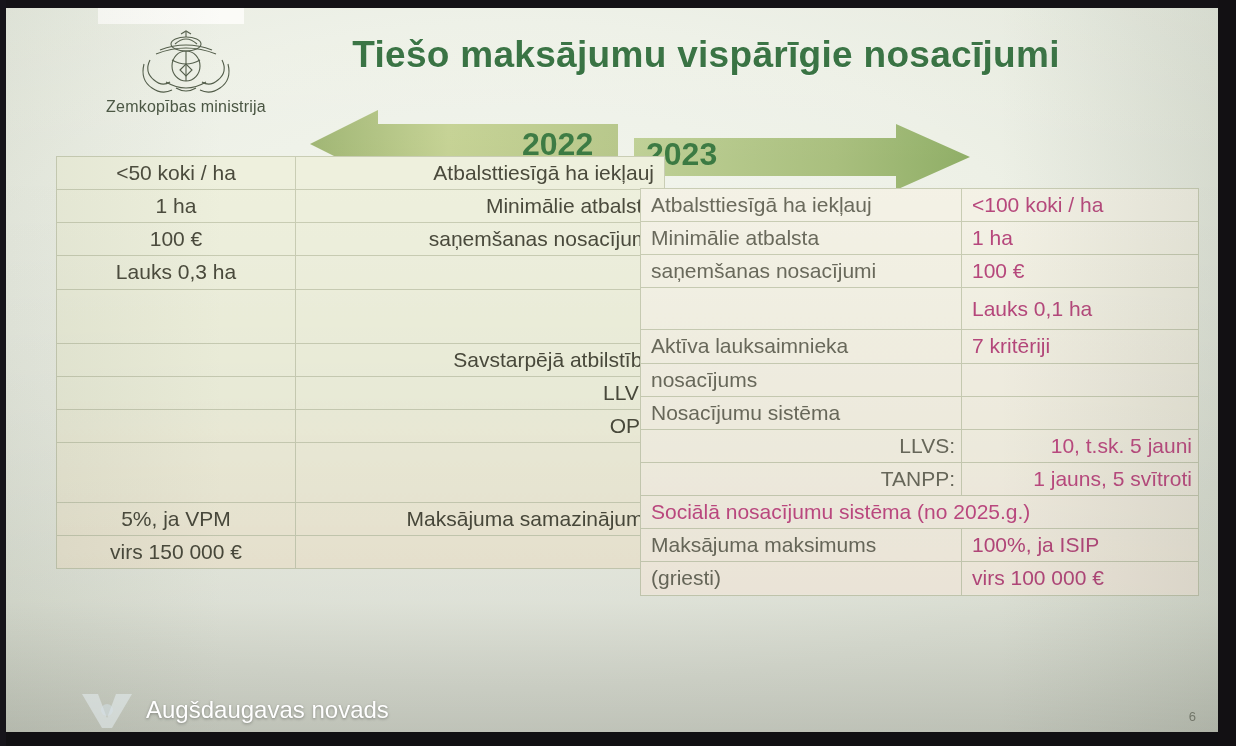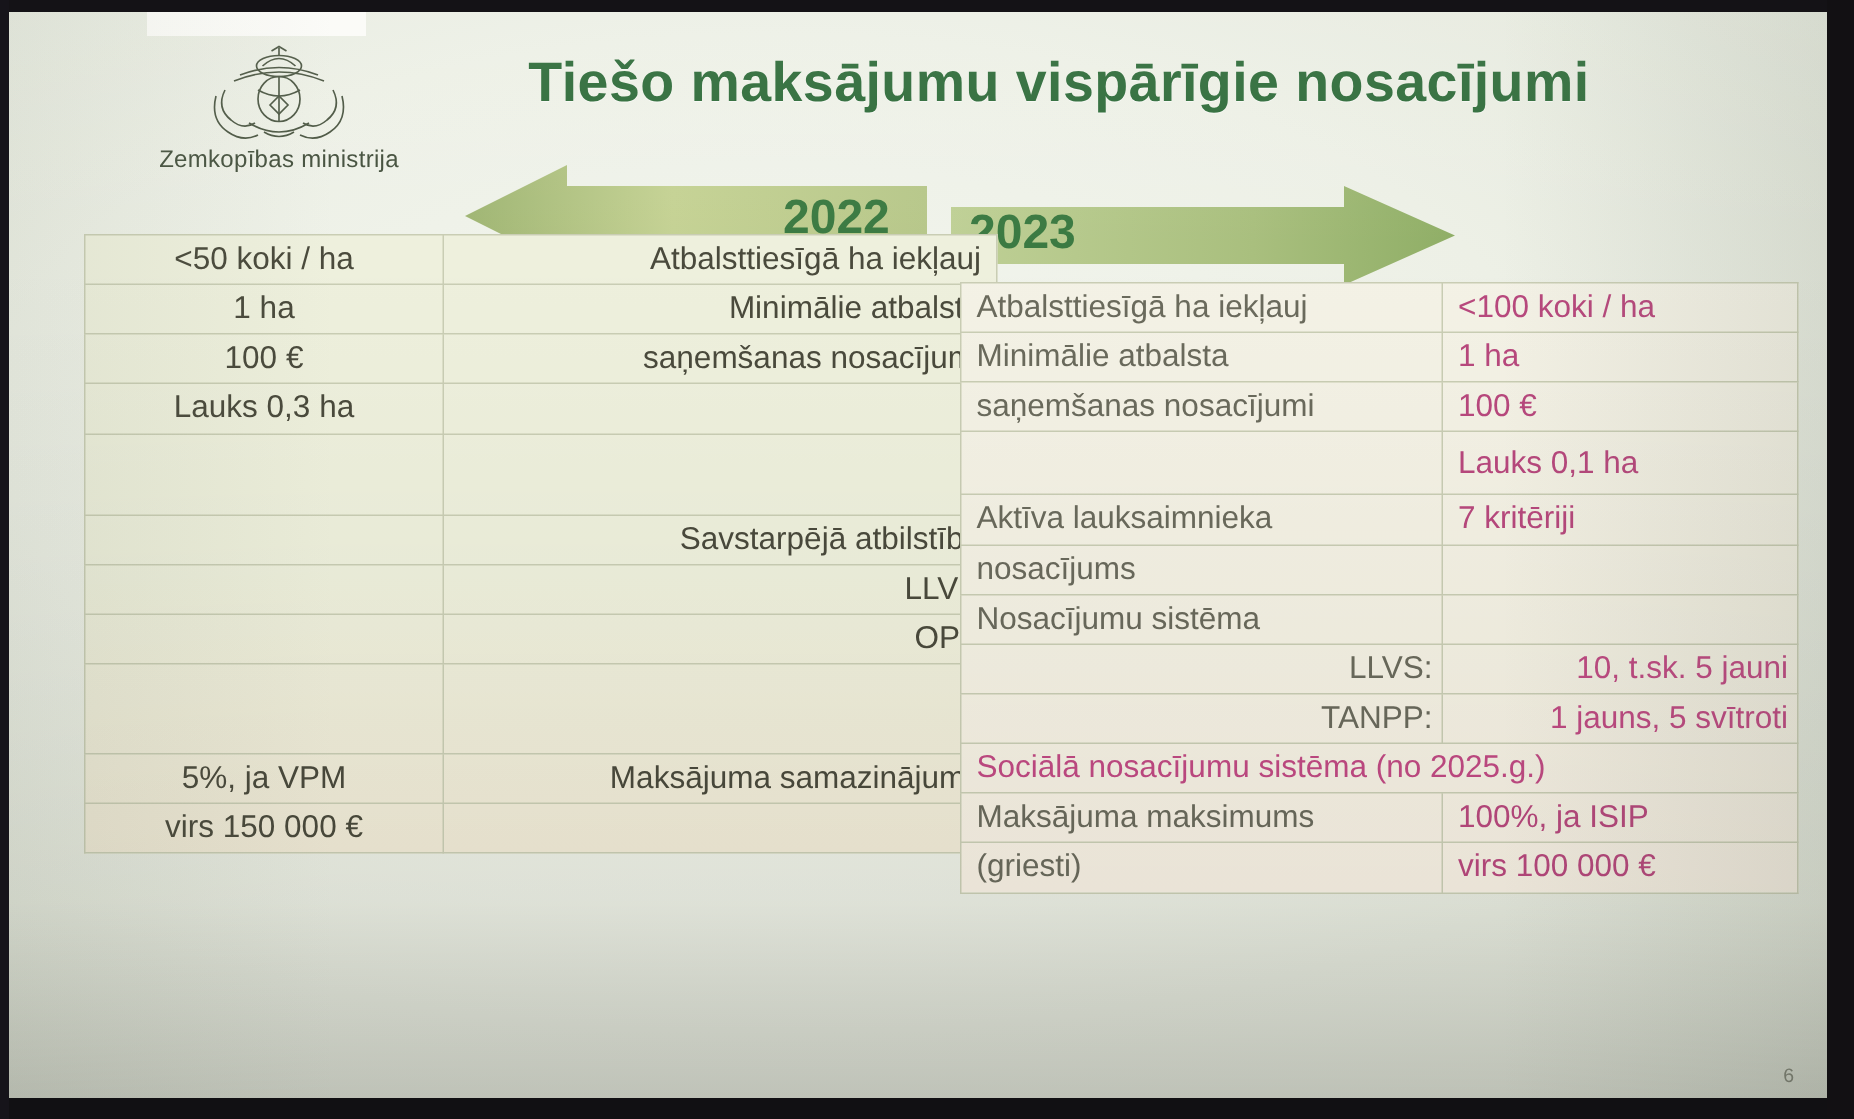--- a/index.html
+++ b/index.html
@@ -349,14 +349,21 @@
         <tr>
           <td class="col-a">(griesti)</td>
           <td class="col-b">virs 100 000 €</td>
         </tr>
       </tbody>
     </table>
 
     <div class="page-num">6</div>
   </div>
 
+  <div class="watermark">
+    <svg class="wm-mark" viewBox="0 0 58 44">
+      <path d="M4 6 L20 6 L29 30 L38 6 L54 6 L34 40 L24 40 Z" fill="#eaf2f8" opacity="0.55"></path>
+      <circle cx="29" cy="22" r="6" fill="#d8e6f0" opacity="0.5"></circle>
+    </svg>
+    <span>Augšdaugavas novads</span>
+  </div>
 
 </div>
 
 </body></html>

